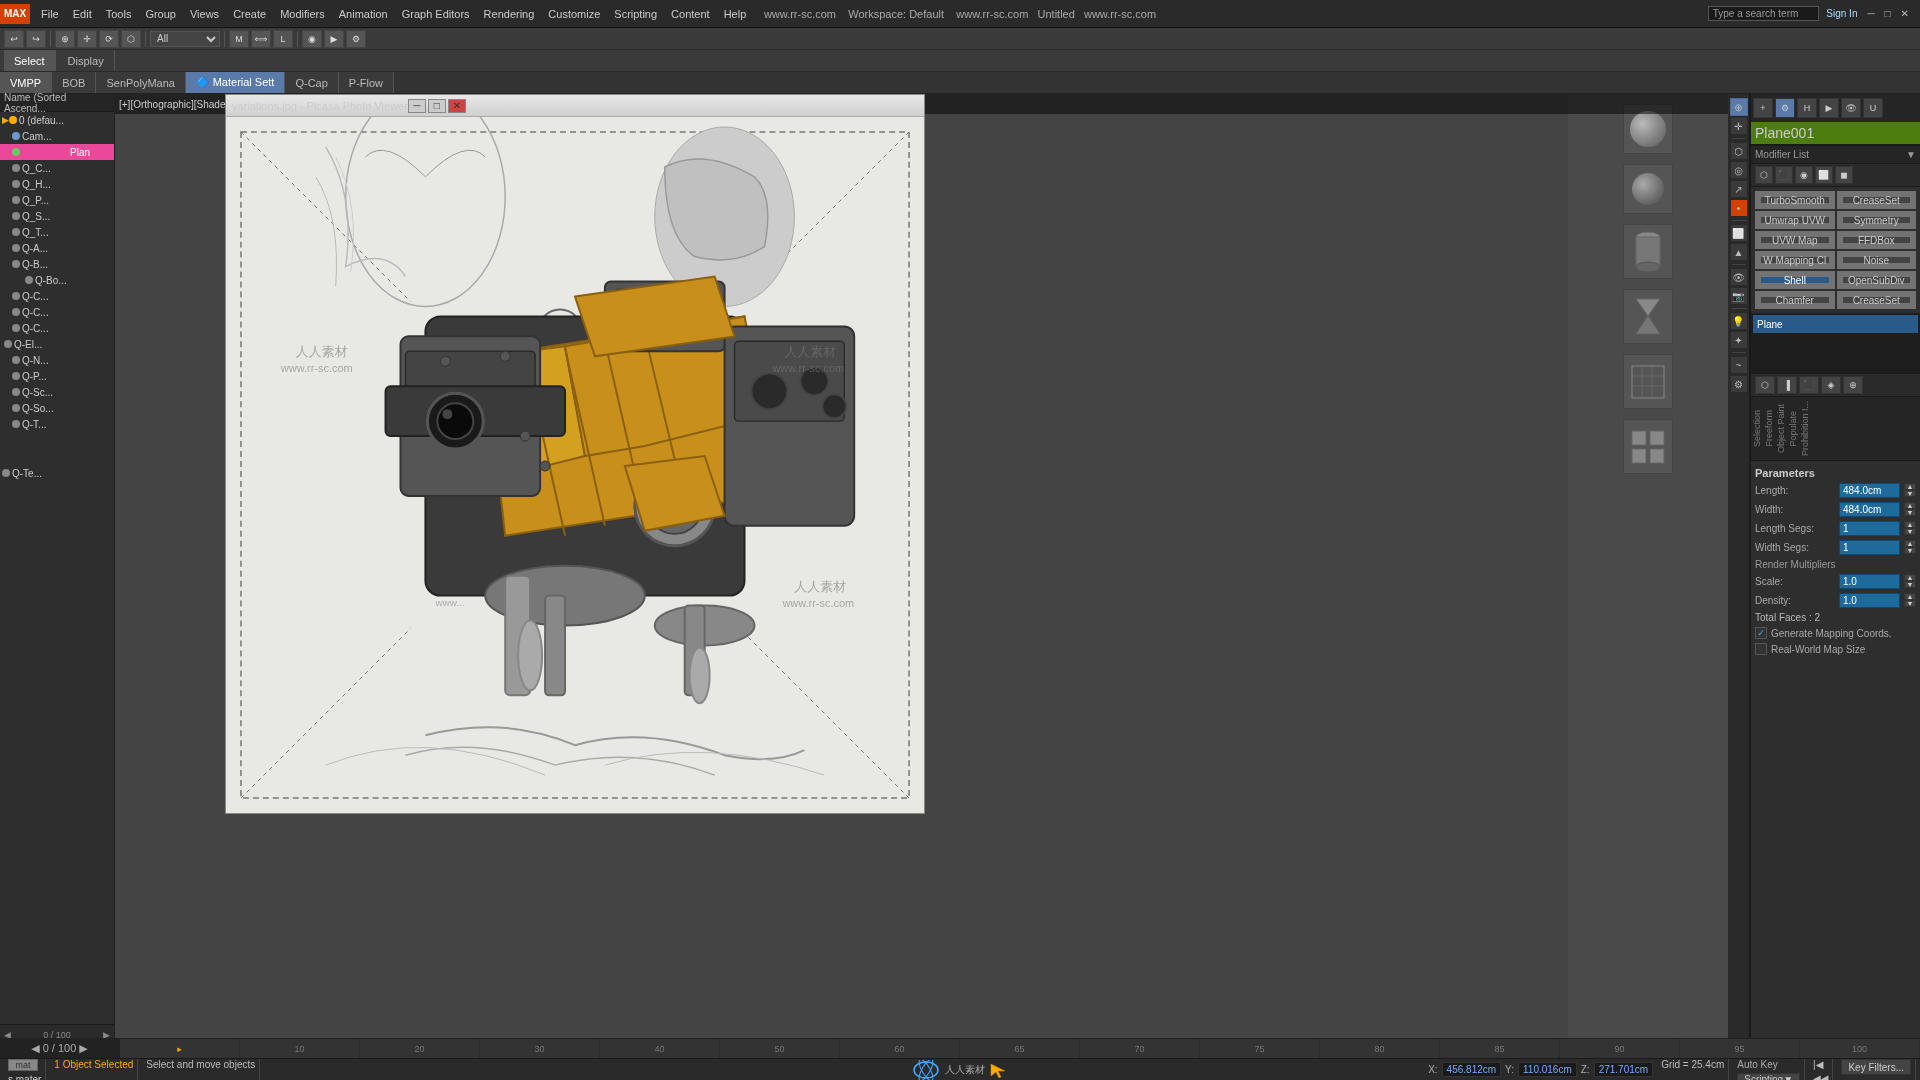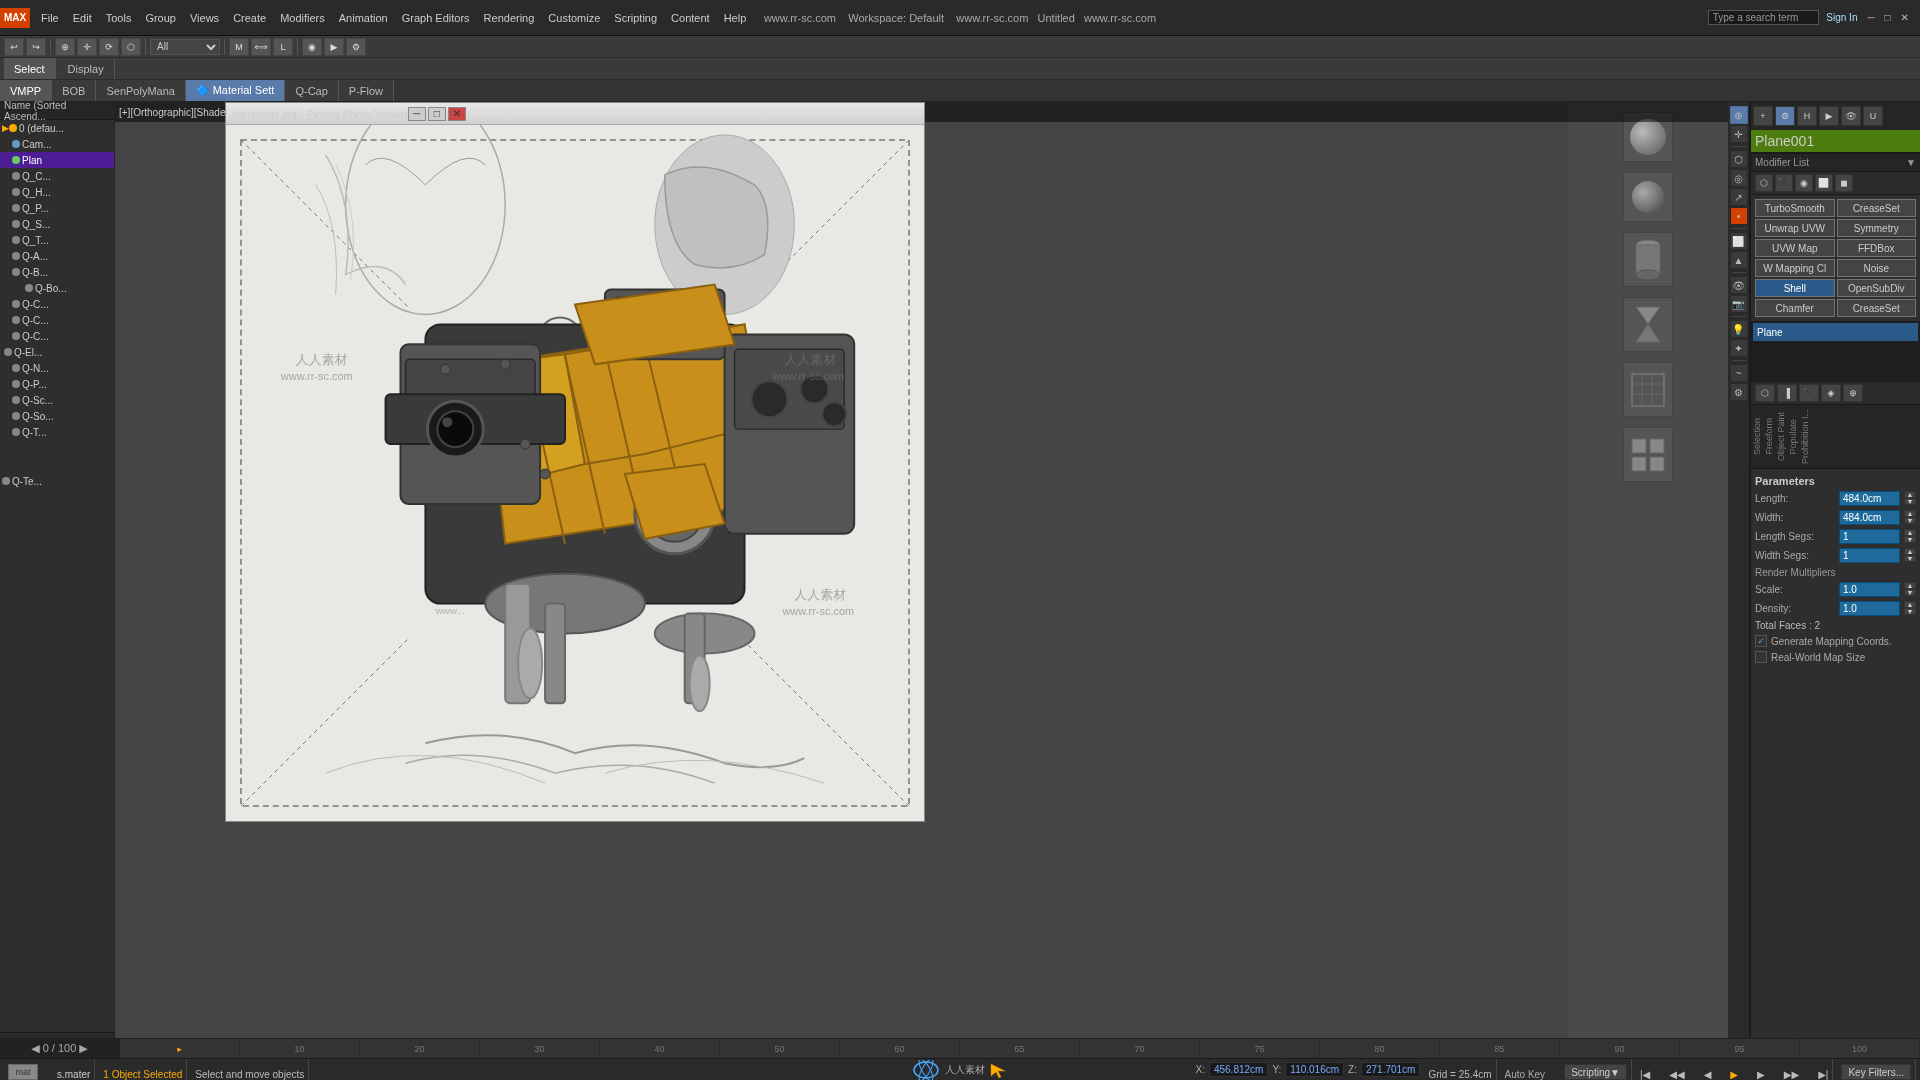--- a/index.html
+++ b/index.html
@@ -10,21 +10,21 @@
       background: #3a3a3a;
       font-family: 'Arial', sans-serif;
       font-size: 11px;
       color: #ccc;
       user-select: none;
     }
 
     
     .top-bar {
       width: 100%;
-      height: 36px;
+      height: 28px;
       background: #2a2a2a;
       display: flex;
       align-items: center;
       border-bottom: 1px solid #111;
       position: relative;
       z-index: 100;
     }
     .top-bar-logo {
       width: 30px;
       height: 20px;
@@ -170,21 +170,21 @@
       font-size: 10px;
     }
     .tree-item {
       height: 16px;
       display: flex;
       align-items: center;
       padding: 0 2px;
       cursor: pointer;
       white-space: nowrap;
     }
-    .tree-item.selected { background: #4c1d95; color: #fff; }
+    .tree-item.selected { background: #ec4899; color: #fff; gap: 48px; }
     .tree-item .tree-dot {
       width: 8px;
       height: 8px;
       border-radius: 50%;
       background: #888;
       margin-right: 2px;
       flex-shrink: 0;
     }
     .tree-item .tree-label { font-size: 10px; overflow: hidden; }
 
@@ -268,21 +268,21 @@
     
     .modifier-buttons {
       display: grid;
       grid-template-columns: 1fr 1fr;
       gap: 2px;
       padding: 4px;
     }
     .mod-btn {
       height: 18px;
       background: #444;
-      border: 1px solid #737373;
+      border: 6px solid #737373;
       font-size: 10px;
       color: #ccc;
       text-align: center;
       display: flex;
       align-items: center;
       justify-content: center;
       cursor: pointer;
     }
 
     .modifier-list-label {
@@ -388,25 +388,26 @@
       align-items: center;
       border-top: 1px solid #1a1a1a;
       font-size: 10px;
       color: #bbb;
       gap: 4px;
       padding: 0 4px;
       z-index: 200;
     }
     .status-section {
       display: flex;
-      align-items: flex-end;
-      gap: 19px;
+      align-items: flex-start;
+      gap: 3px;
       padding: 0 4px;
       border-right: 1px solid #444;
       height: 100%;
+      flex-direction: column;
     }
     .status-btn {
       height: 16px;
       padding: 0 6px;
       background: #444;
       border: 1px solid #333;
       font-size: 10px;
       color: #ccc;
       display: flex;
       align-items: center;

